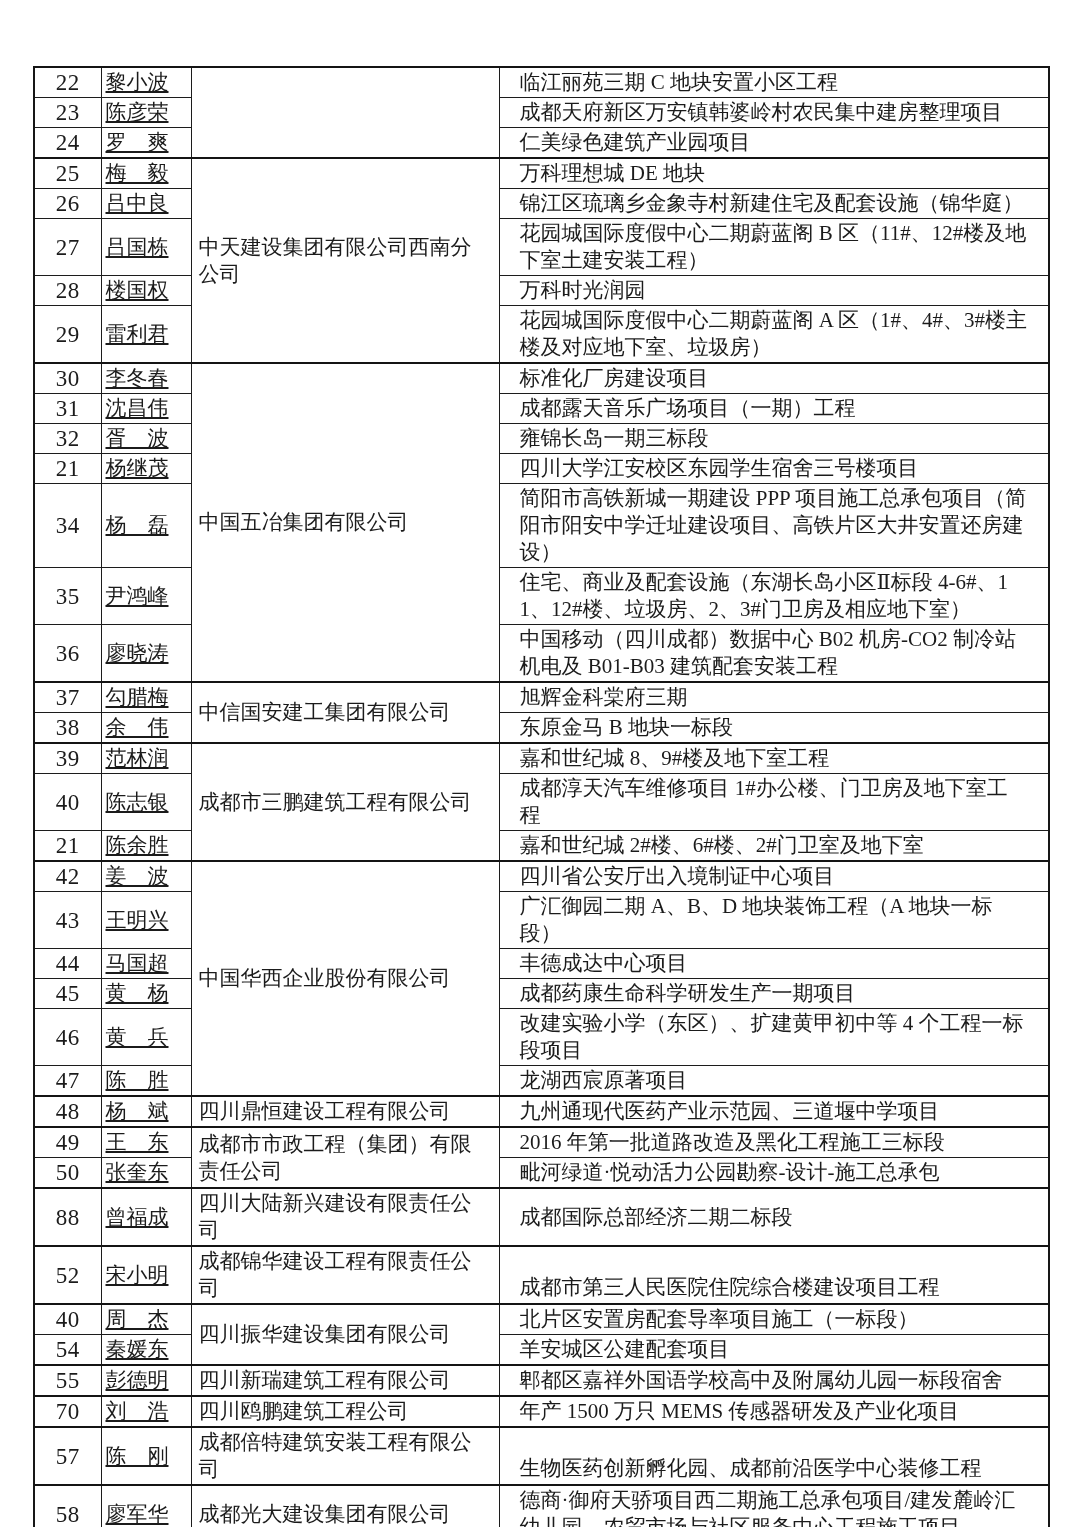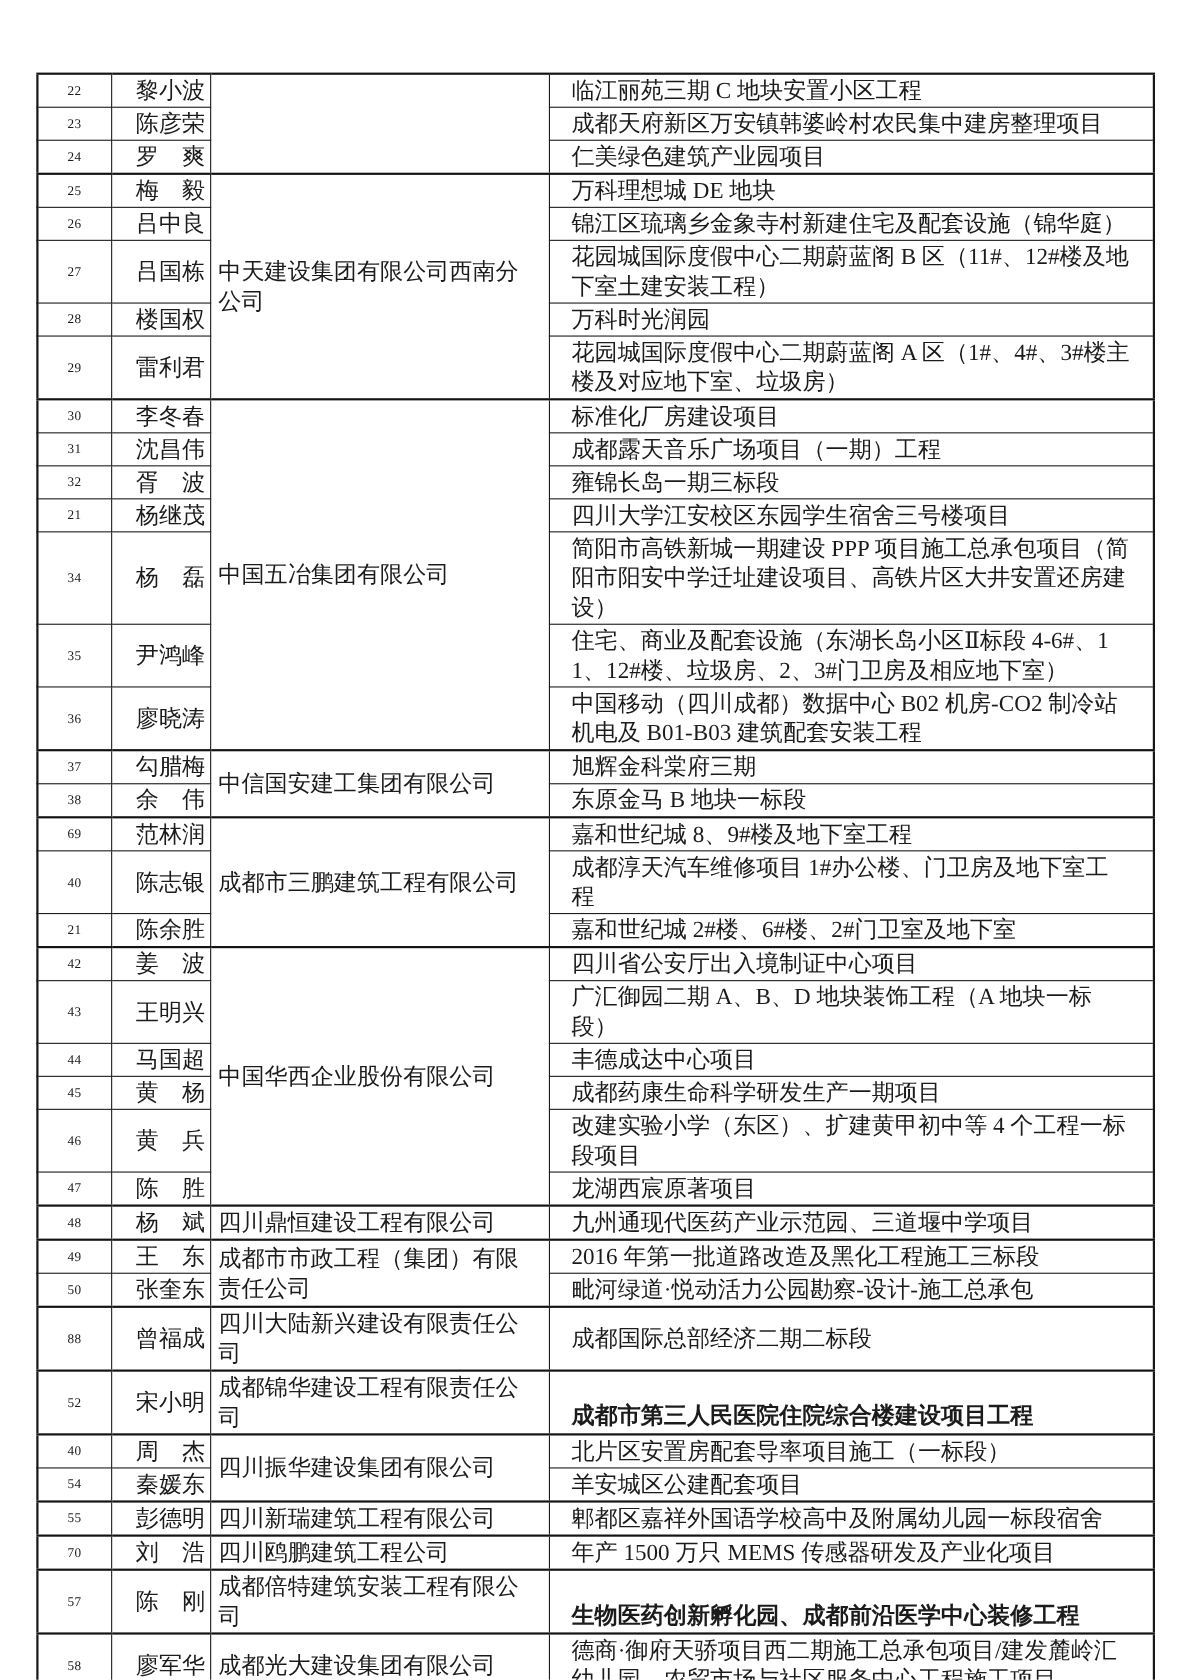--- a/index.html
+++ b/index.html
@@ -40,31 +40,32 @@
     line-height: 27px;
     vertical-align: middle;
     padding: 1px 8px;
     word-break: break-all;
     overflow: hidden;
   }
   tr.group-start td { border-top: 2px solid #141414; }
   td.no {
     text-align: center;
     padding: 1px 2px;
-    font-size: 12px;
+    font-size: 23px;
     letter-spacing: 0.5px;
   }
   td.name {
-    text-align: right;
+    text-align: left;
     padding: 1px 4px;
     white-space: nowrap;
+    text-decoration: underline;
   }
   td.company { padding: 1px 7px; }
   td.project { padding: 1px 20px; }
-  td.valign-bottom { vertical-align: bottom; padding-bottom: 2px; font-weight: bold; }
+  td.valign-bottom { vertical-align: bottom; padding-bottom: 2px; }
 </style>
 </head>
 <body>
 
 <div class="page">
   <table class="roster">
     <colgroup>
       <col class="c-no">
       <col class="c-name">
       <col class="c-company">
@@ -154,21 +155,21 @@
           <td class="name">勾腊梅</td>
           <td class="company" rowspan="2">中信国安建工集团有限公司</td>
           <td class="project">旭辉金科棠府三期</td>
         </tr>
         <tr>
           <td class="no">38</td>
           <td class="name">余　伟</td>
           <td class="project">东原金马 B 地块一标段</td>
         </tr>
         <tr class="group-start">
-          <td class="no">69</td>
+          <td class="no">39</td>
           <td class="name">范林润</td>
           <td class="company" rowspan="3">成都市三鹏建筑工程有限公司</td>
           <td class="project">嘉和世纪城 8、9#楼及地下室工程</td>
         </tr>
         <tr>
           <td class="no">40</td>
           <td class="name">陈志银</td>
           <td class="project">成都淳天汽车维修项目 1#办公楼、门卫房及地下室工程</td>
         </tr>
         <tr>

